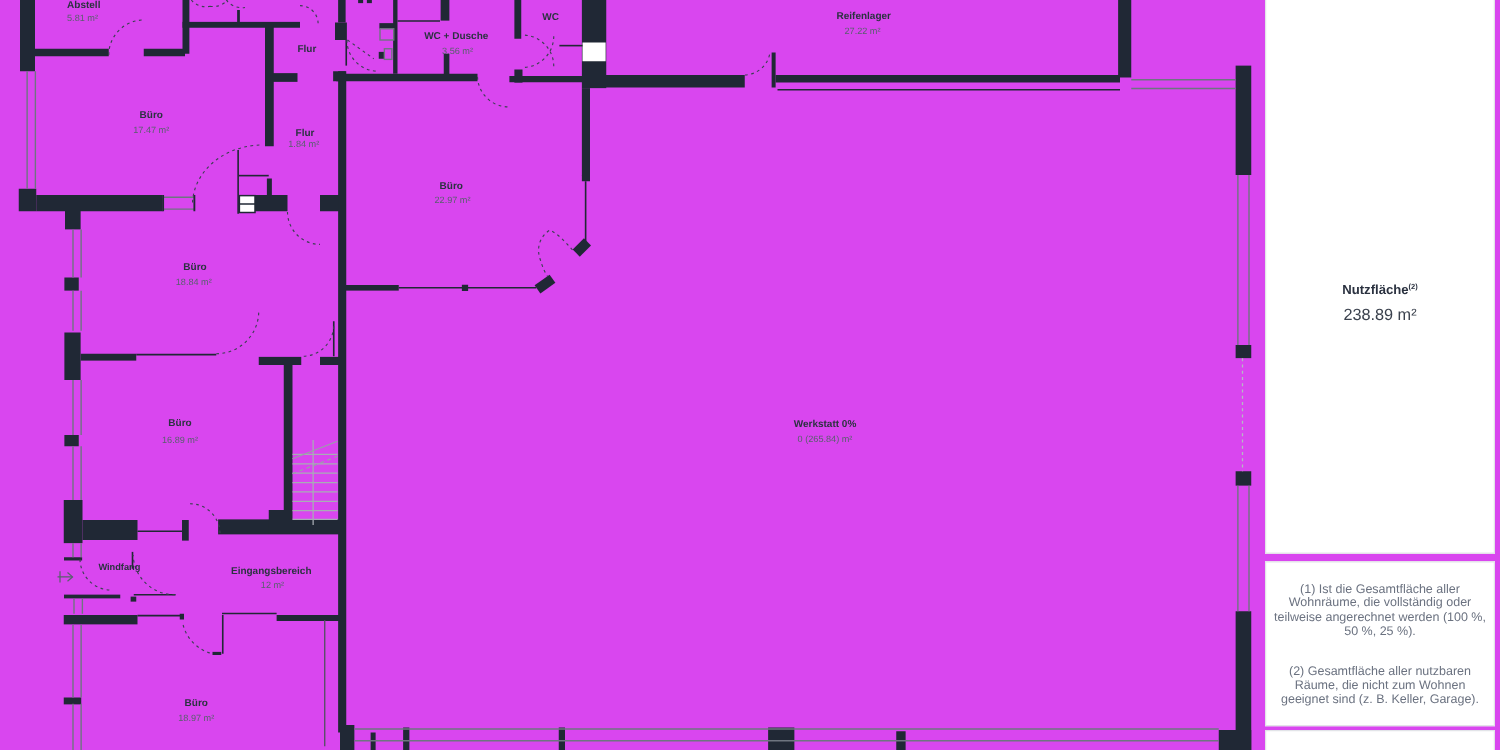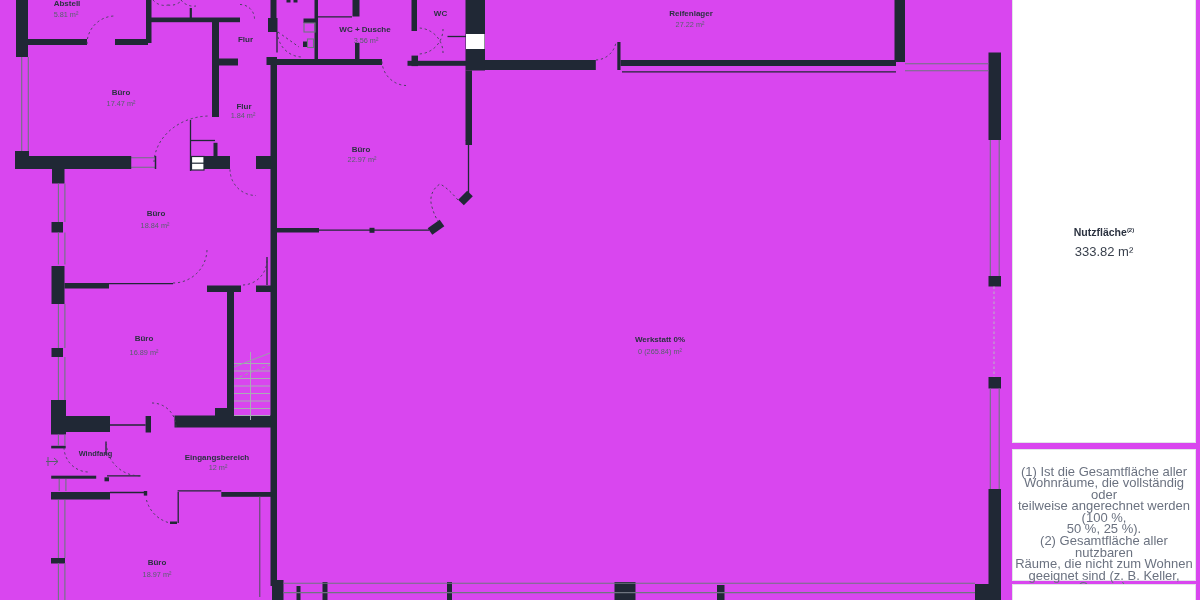--- a/index.html
+++ b/index.html
@@ -1,21 +1,21 @@
 <!DOCTYPE html>
 <html><head>
 <meta charset="utf-8">
 <style>
   html,body{margin:0;padding:0;background:#fff;}
   .page{position:relative;width:1200px;height:600px;background:#d946ef;overflow:hidden;
         font-family:"Liberation Sans",sans-serif;}
   svg{position:absolute;top:0;left:0;}
   .card{position:absolute;background:#fff;border:1px solid #e2e4e8;box-sizing:border-box;}
   .nf{position:absolute;width:100%;text-align:center;color:#2b3240;}
-  .foot{color:#6b7280;font-size:13px;line-height:11.4px;text-align:center;margin:0;}
+  .foot{color:#6b7280;font-size:10px;line-height:11.4px;text-align:center;margin:0;}
 </style>
 </head>
 <body>
 <div class="page">
 <svg width="1200" height="600" viewBox="0 0 1200 600">
 <g fill="#202835" stroke="none">
 
 <rect x="16" y="0" width="12" height="57"></rect>
 
 <rect x="28" y="39" width="59" height="6"></rect>
@@ -356,24 +356,24 @@
 <path d="M46,461.5 H58"></path>
 <path d="M54,458 L58,461.5 L54,465"></path>
 <path d="M48,457 V466"></path>
 </g>
 </svg>
 
 <div class="card" style="left:1012px;top:-8px;width:184px;height:451px;">
 
   <div class="nf" style="top:233px;font-weight:bold;font-size:10.5px;">Nutzfläche<span style="font-size:6px;vertical-align:4px;">(2)</span></div>
 
-  <div class="nf" style="top:251px;font-size:13px;color:#3a414d;">333.82 m²</div>
+  <div class="nf" style="top:251px;font-size:13px;color:#3a414d;">238.89 m²</div>
 </div>
 
 <div class="card" style="left:1012px;top:449px;width:184px;height:132px;">
 
   <p class="foot" style="margin-top:16px;">(1) Ist die Gesamtfläche aller<br>Wohnräume, die vollständig oder<br>teilweise angerechnet werden (100 %,<br>50 %, 25 %).</p>
 
-  <p class="foot" style="margin-top:1px;">(2) Gesamtfläche aller nutzbaren<br>Räume, die nicht zum Wohnen<br>geeignet sind (z. B. Keller, Garage).</p>
+  <p class="foot" style="margin-top:20px;">(2) Gesamtfläche aller nutzbaren<br>Räume, die nicht zum Wohnen<br>geeignet sind (z. B. Keller, Garage).</p>
 </div>
 
 <div class="card" style="left:1012px;top:584px;width:184px;height:40px;"></div>
 </div>
 
 </body></html>

